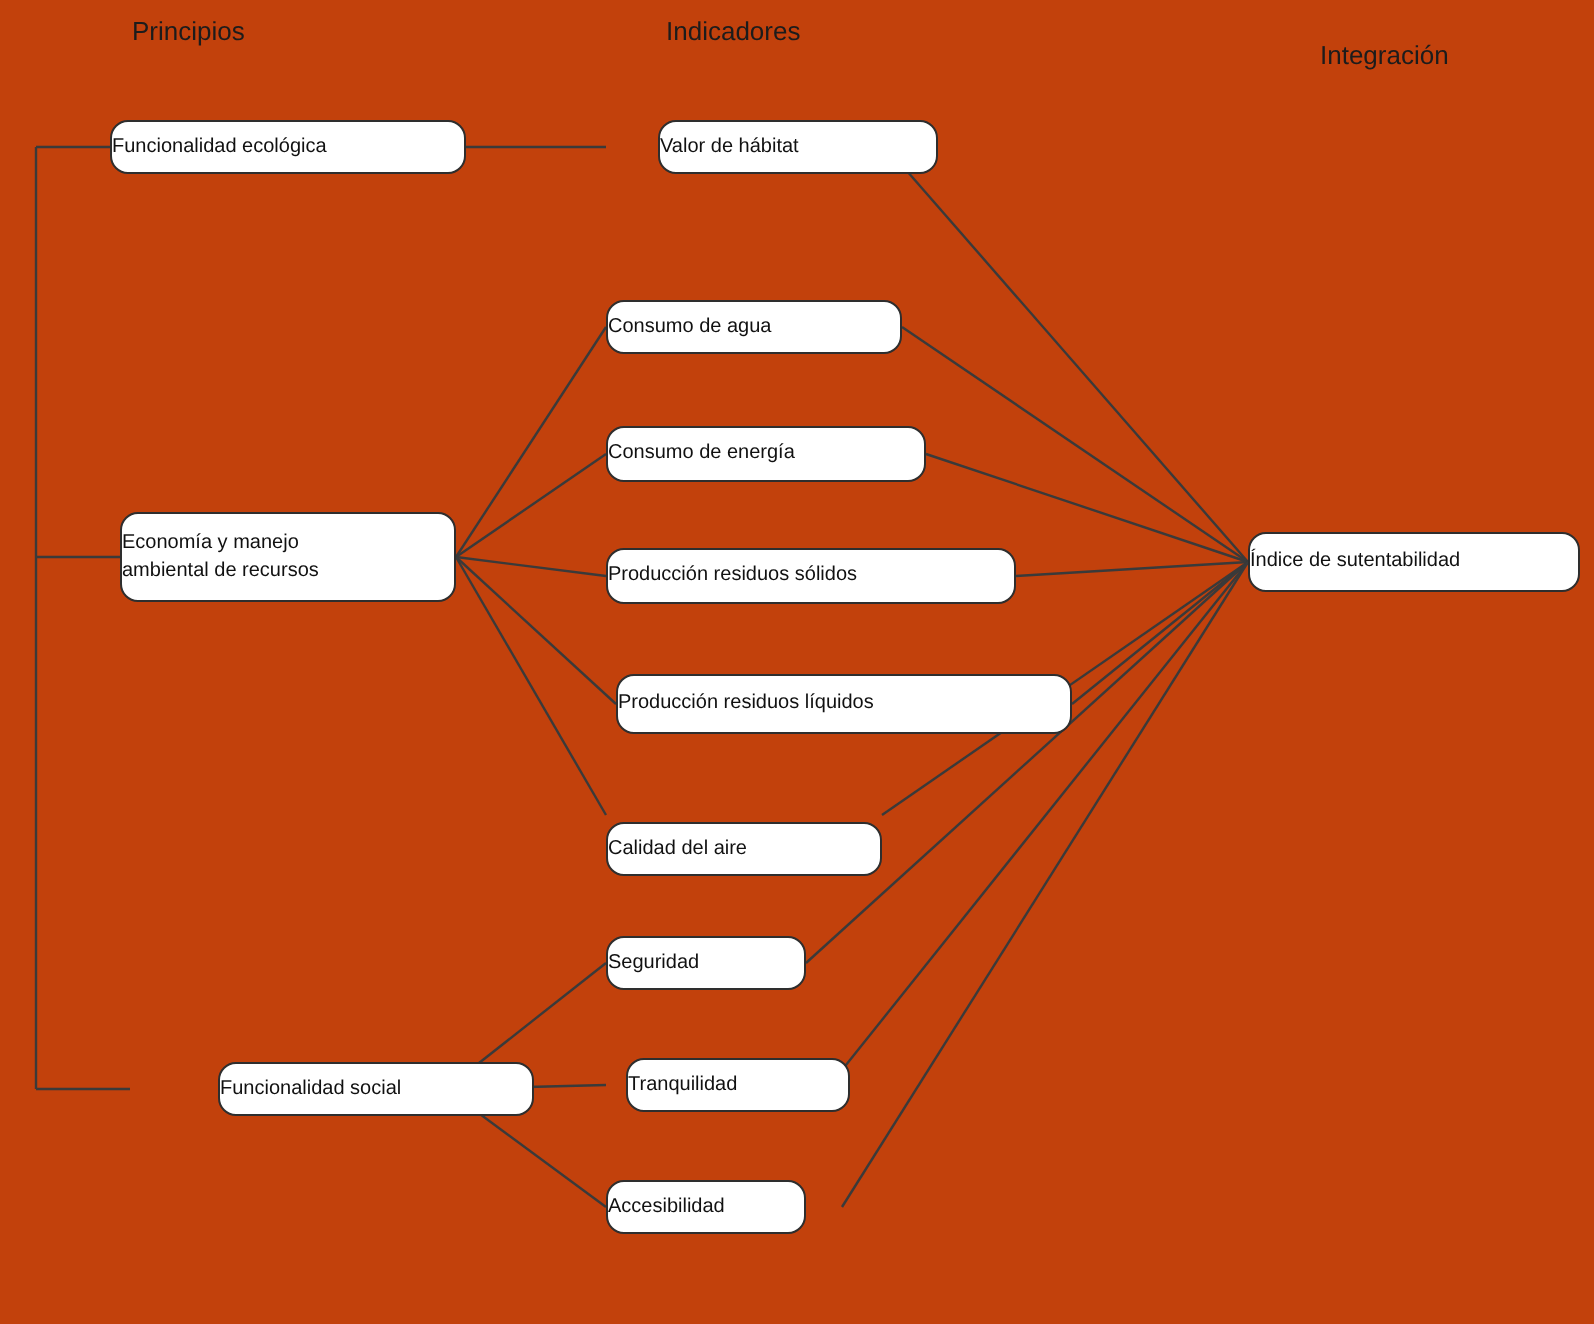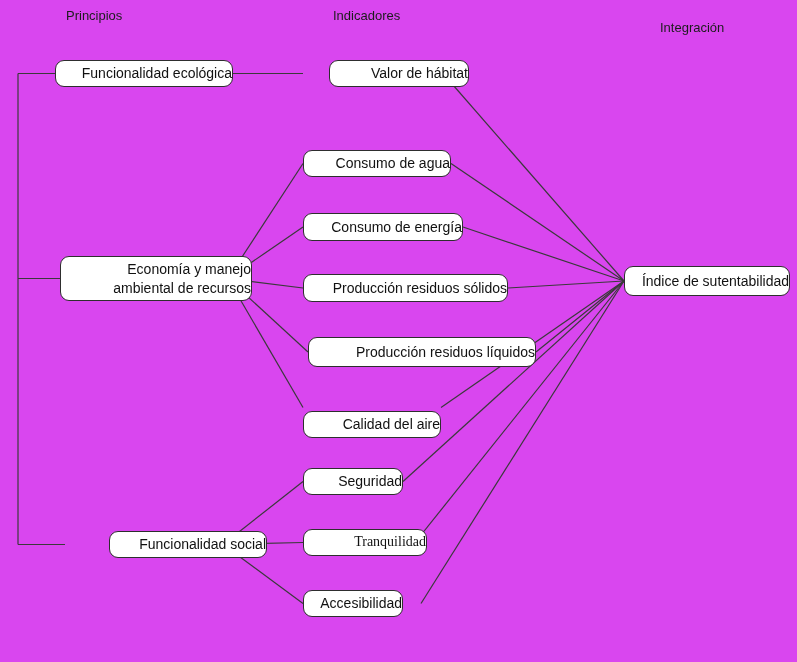--- a/index.html
+++ b/index.html
@@ -5,21 +5,21 @@
   html, body {
     margin: 0;
     padding: 0;
     background: #ffffff;
     font-family: "Liberation Sans", "DejaVu Sans", sans-serif;
   }
   .stage {
     position: relative;
     width: 797px;
     height: 662px;
-    background: #d946ef;
+    background: #c2410c;
     overflow: hidden;
   }
   .edge-layer {
     position: absolute;
     left: 0; top: 0;
     width: 797px;
     height: 662px;
   }
   .col-label {
     position: absolute;
@@ -28,23 +28,23 @@
     white-space: nowrap;
   }
   .node {
     position: absolute;
     box-sizing: border-box;
     background: #ffffff;
     border: 1.4px solid #2e2e2e;
     border-radius: 9px;
     display: flex;
     flex-direction: column;
-    align-items: flex-end;
+    align-items: flex-start;
     justify-content: center;
-    font-size: 14px;
+    font-size: 10px;
     color: #111111;
     line-height: 1.35;
     white-space: nowrap;
     text-align: center;
   }
 </style>
 </head>
 <body>
 
 <div class="stage">
@@ -72,21 +72,21 @@
       <line x1="18" y1="278.5" x2="60" y2="278.5" stroke="#3a3a3a" stroke-width="1.2"></line>
       <line x1="18" y1="544.5" x2="65" y2="544.5" stroke="#3a3a3a" stroke-width="1.2"></line>
     </svg>
 
   <div class="col-label" style="left:66px;  top:8px;">Principios</div>
   <div class="col-label" style="left:333px; top:8px;">Indicadores</div>
   <div class="col-label" style="left:660px; top:20px;">Integración</div>
 <div class="node" style="left: 55px; top: 60px; width: 178px; height: 27px;">
       <div>Funcionalidad ecológica</div>
     </div>
-    <div class="node" style="left: 60px; top: 256px; width: 192px; height: 45px; padding-left: 48px;">
+    <div class="node" style="left: 60px; top: 256px; width: 168px; height: 45px;">
       <div>Economía y manejo</div>
       <div>ambiental de recursos</div>
     </div>
     <div class="node" style="left: 65px; top: 531px; width: 158px; height: 27px; margin-left: 44px;">
       <div>Funcionalidad social</div>
     </div>
     <div class="node" style="left: 303px; top: 60px; width: 140px; height: 27px; margin-left: 26px;">
       <div>Valor de hábitat</div>
     </div>
     <div class="node" style="left: 303px; top: 150px; width: 148px; height: 27px;">
@@ -100,21 +100,21 @@
     </div>
     <div class="node" style="left: 308px; top: 337px; width: 228px; height: 30px;">
       <div>Producción residuos líquidos</div>
     </div>
     <div class="node" style="left: 303px; top: 411px; width: 138px; height: 27px;">
       <div>Calidad del aire</div>
     </div>
     <div class="node" style="left: 303px; top: 468px; width: 100px; height: 27px;">
       <div>Seguridad</div>
     </div>
-    <div class="node" style="left: 303px; top: 529px; width: 124px; height: 27px; font-family: Liberation Serif, serif;">
+    <div class="node" style="left: 313px; top: 529px; width: 112px; height: 27px;">
       <div>Tranquilidad</div>
     </div>
     <div class="node" style="left: 303px; top: 590px; width: 100px; height: 27px;">
       <div>Accesibilidad</div>
     </div>
     <div class="node" style="left: 624px; top: 266px; width: 166px; height: 30px;">
       <div>Índice de sutentabilidad</div>
     </div>
   </div>
 

